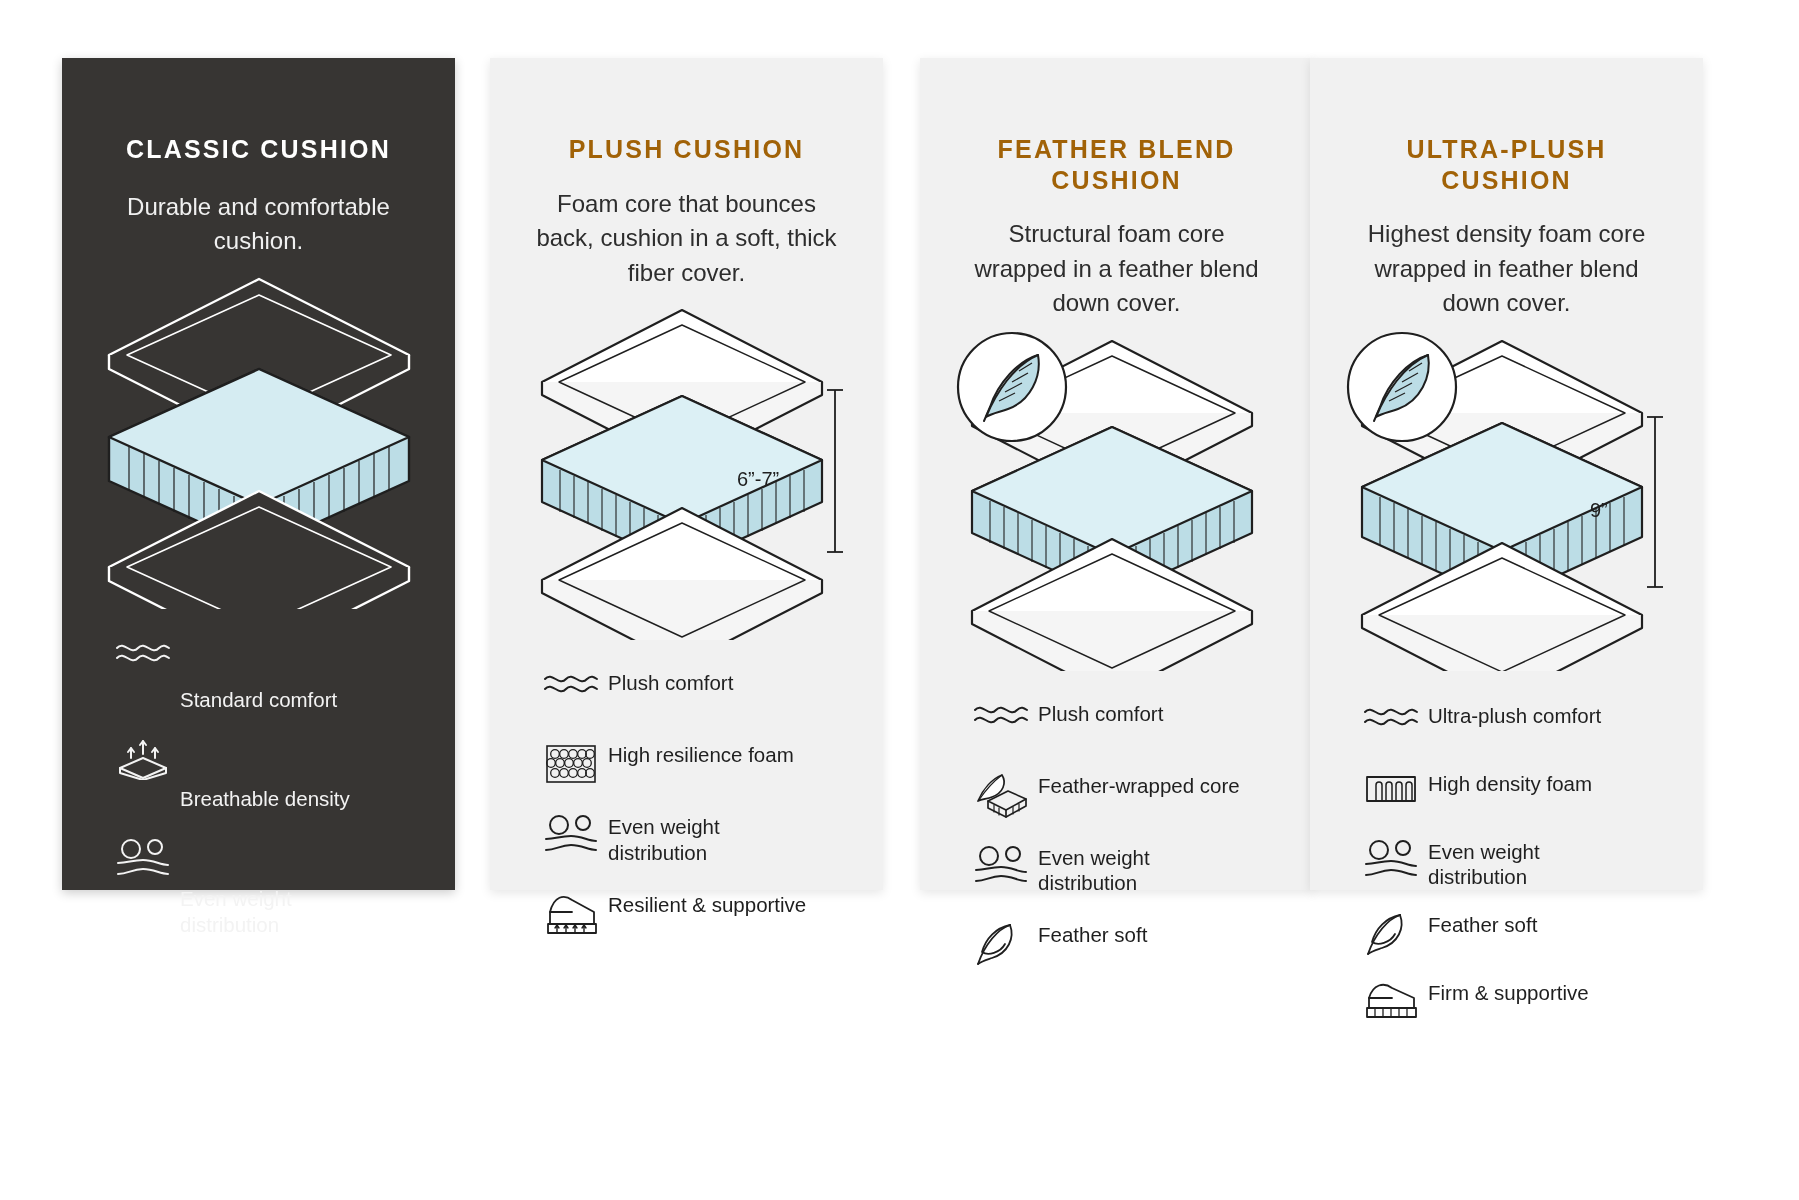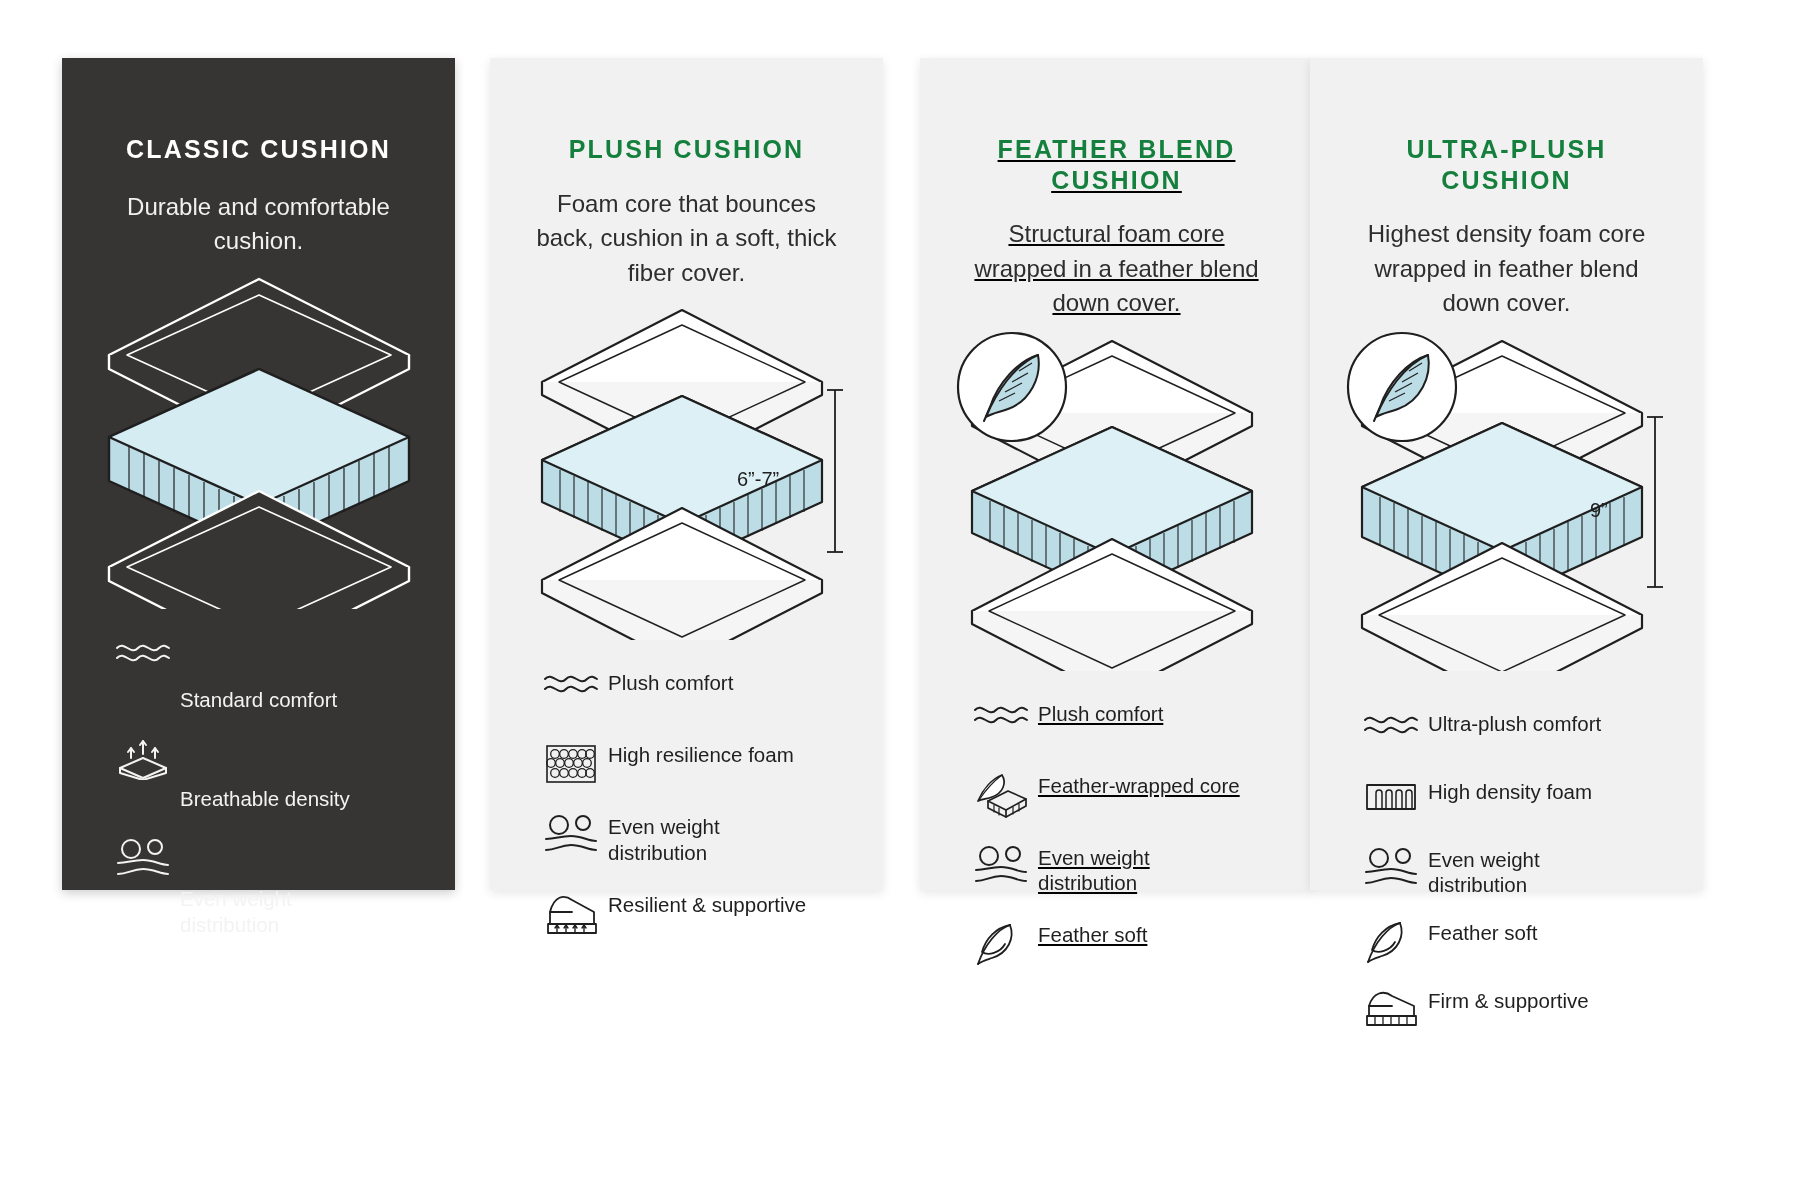--- a/index.html
+++ b/index.html
@@ -33,29 +33,29 @@
     top: 58px;
     width: 393px;
     height: 832px;
     box-sizing: border-box;
     background: #f1f1f1;
     box-shadow: 0 3px 10px rgba(0,0,0,0.10);
     padding: 0;
   }
   .card.c0 { left: 62px;  background: #373533; box-shadow: 0 3px 10px rgba(0,0,0,0.20); }
   .card.c1 { left: 490px; }
-  .card.c2 { left: 920px; text-decoration: underline; }
+  .card.c2 { left: 920px; }
   .card.c3 { left: 1310px; }
 
   .card-title {
     text-align: center;
     font-size: 25px;
     font-weight: bold;
     letter-spacing: 2.2px;
-    color: #15803d;
+    color: #a16207;
     margin: 0;
     padding: 76px 30px 0 30px;
     line-height: 1.22;
   }
   .card.c0 .card-title { color: #ffffff; }
 
   .card-desc {
     text-align: center;
     font-size: 24px;
     color: #2d2d2d;
@@ -466,21 +466,21 @@
           </g>
           <g>
             <path d="M313 86 L313 256" stroke-width="1.8"></path>
             <path d="M305 86 L321 86" stroke-width="1.8"></path>
             <path d="M305 256 L321 256" stroke-width="1.8"></path>
           </g>
         </svg>
         <span class="dim" style="left:280px; top:168px;">9”</span>
       </div>
 
-      <div class="features" style="margin-top:16px;">
+      <div class="features" style="margin-top:8px;">
         <div class="feature" style="margin-bottom:18px;">
           <span class="ficon">
             <svg width="58" height="30" viewBox="0 0 58 30" fill="none" stroke="#1f1f1f" stroke-width="2" stroke-linecap="round">
               <path d="M3 11 C10 3, 17 19, 24 11 C31 3, 38 19, 45 11 C49 7, 52 9, 55 11"></path>
               <path d="M3 21 C10 13, 17 29, 24 21 C31 13, 38 29, 45 21 C49 17, 52 19, 55 21"></path>
             </svg>
           </span>
           <span class="flabel">Ultra-plush comfort</span>
         </div>
         <div class="feature" style="margin-bottom:18px;">

